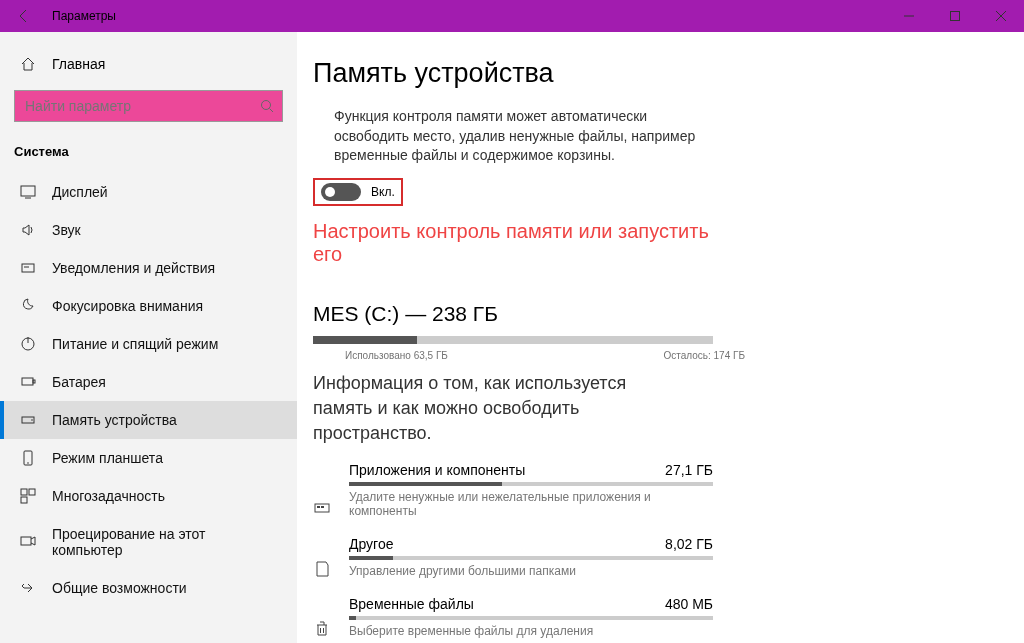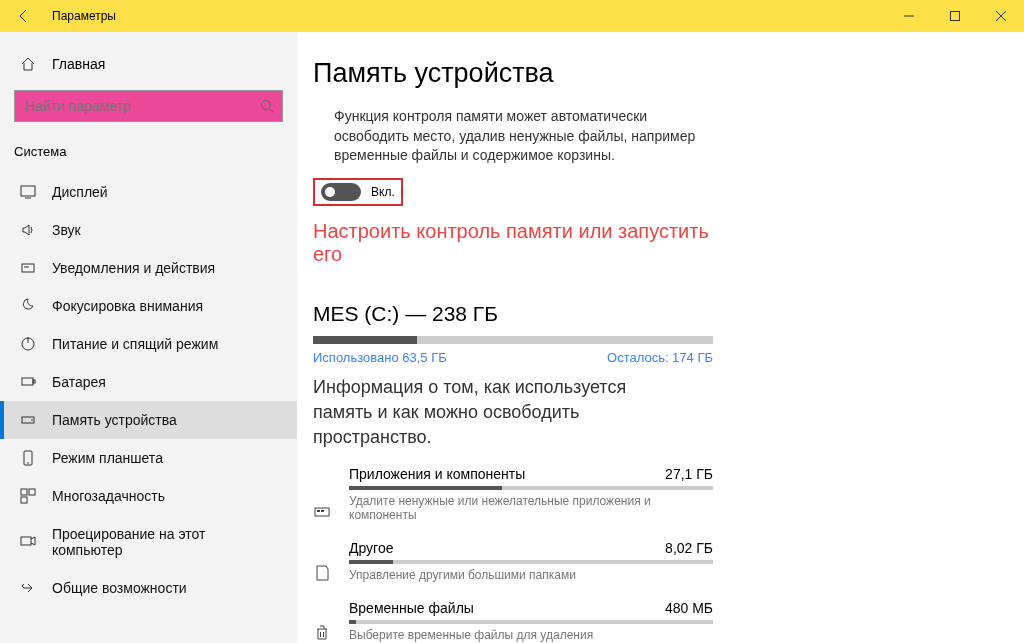--- a/index.html
+++ b/index.html
@@ -1,33 +1,33 @@
 <!DOCTYPE html>
 <html><head>
   <meta charset="utf-8">
   <style>
     * { margin: 0; padding: 0; box-sizing: border-box; font-family: "Segoe UI", Arial, sans-serif; }
     body { background: #fff; width: 1024px; height: 643px; overflow: hidden; position: relative; }
     
-    .titlebar { height: 32px; display: flex; align-items: center; background: #fde047; }
+    .titlebar { height: 32px; display: flex; align-items: center; background: #a21caf; }
     .titlebar .back-btn { width: 48px; height: 32px; display: flex; align-items: center; justify-content: center; cursor: pointer; }
     .titlebar .title { font-size: 12px; color: #000; margin-left: 4px; }
     .titlebar .spacer { flex: 1; }
     .titlebar .win-btn { width: 46px; height: 32px; display: flex; align-items: center; justify-content: center; cursor: pointer; }
     
     .container { display: flex; height: calc(643px - 32px); }
     
     .sidebar { width: 297px; background: #f3f3f3; border-right: none; padding-top: 16px; overflow-y: auto; }
     .home-row { display: flex; align-items: center; padding: 8px 18px; cursor: pointer; }
     .home-row .icon { width: 20px; display: flex; justify-content: center; }
     .home-row .label { font-size: 14px; margin-left: 14px; }
     .search-box { margin: 10px 14px 14px; border: 1px solid #999; height: 32px; display: flex; align-items: center; background: #ec4899; }
     .search-box input { border: none; outline: none; flex: 1; font-size: 14px; padding: 0 10px; height: 100%; background: transparent; }
     .search-box .search-icon { width: 30px; display: flex; justify-content: center; color: #666; }
-    .section-title { font-size: 13px; font-weight: 400; padding: 8px 14px 14px; }
+    .section-title { font-size: 13px; font-weight: 700; padding: 8px 14px 14px; }
     .nav-item { display: flex; align-items: center; padding: 11px 18px; cursor: pointer; position: relative; }
     .nav-item.active { background: #ddd; }
     .nav-item.active::before { content: ""; position: absolute; left: 0; top: 0; bottom: 0; width: 4px; background: #0078d7; }
     .nav-item .icon { width: 20px; display: flex; justify-content: center; color: #333; }
     .nav-item .label { font-size: 14px; margin-left: 14px; color: #111; }
     
     .main { flex: 1; padding: 26px 0 0 16px; overflow-y: auto; }
     .main h1 { font-size: 27px; font-weight: 400; margin-bottom: 18px; }
     .content { max-width: 400px; }
     .desc { font-size: 14px; color: #333; line-height: 1.4; margin-bottom: 12px; margin-left: 21px; }
@@ -35,21 +35,21 @@
     .toggle-highlight { border: 2px solid #d62c2c; padding: 3px 6px; display: inline-flex; align-items: center; }
     .toggle { width: 40px; height: 18px; border-radius: 10px; background: #555; position: relative; cursor: pointer; margin-right: 10px; }
     .toggle .knob { width: 10px; height: 10px; border-radius: 50%; background: #fff; position: absolute; left: 4px; top: 4px; }
     .toggle-label { font-size: 12px; }
     
     .link { color: #ef4444; font-size: 20px; cursor: pointer; display: inline-block; margin-top: 14px; }
     
     .disk-heading { font-size: 21px; font-weight: 400; margin-top: 36px; margin-bottom: 10px; }
     .bar { width: 400px; height: 8px; background: #ccc; position: relative; margin-bottom: 6px; }
     .bar-fill { height: 100%; background: #555; width: 26%; }
-    .bar-labels { display: flex; justify-content: space-between; width: 400px; font-size: 13px; color: #3b82f6; margin-bottom: 10px; }
+    .bar-labels { display: flex; justify-content: space-between; width: 400px; font-size: 10px; color: #737373; margin-bottom: 10px; margin-left: 32px; }
     .info-desc { font-size: 18px; color: #333; line-height: 1.4; margin-bottom: 16px; width: 370px; }
     
     .cat-item { display: flex; align-items: flex-end; margin-bottom: 18px; width: 400px; }
     .cat-item .icon { width: 22px; margin-right: 14px; margin-top: 2px; color: #444; }
     .cat-item .body { flex: 1; }
     .cat-item .row1 { display: flex; justify-content: space-between; font-size: 14px; margin-bottom: 4px; }
     .cat-item .bar-sm { height: 4px; background: #ccc; margin-bottom: 4px; }
     .cat-item .bar-sm-fill { height: 100%; background: #555; }
     .cat-item .hint { font-size: 12px; color: #777; }
     

